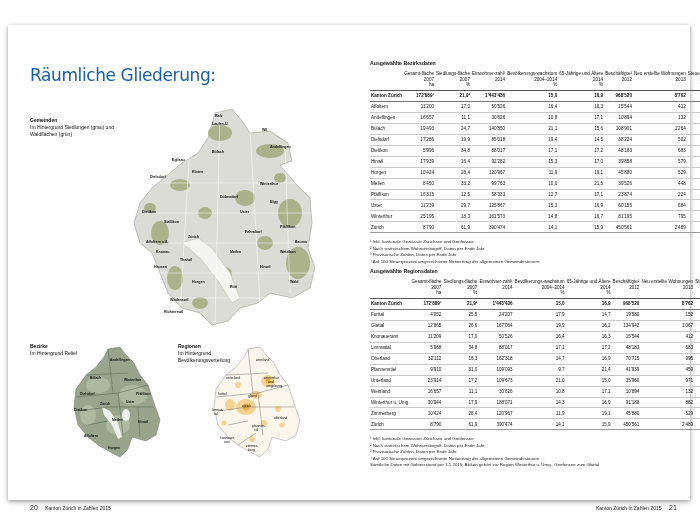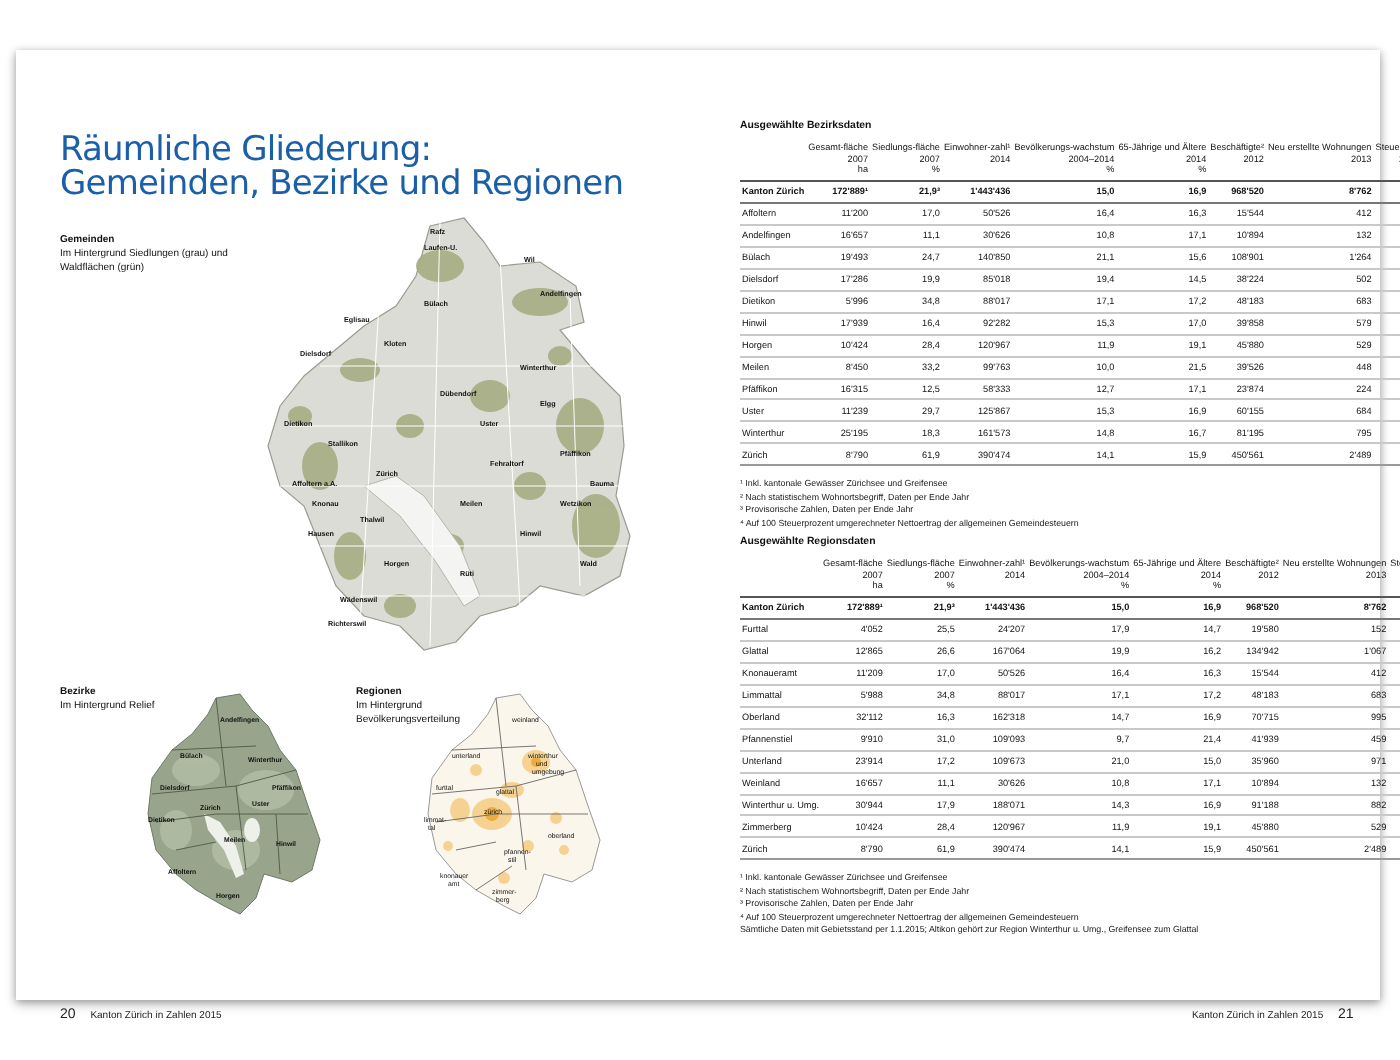--- a/index.html
+++ b/index.html
@@ -30,21 +30,20 @@
   .notes { font-size:4.4px; line-height:6.4px; margin-top:6px; color:#222; }
 </style>
 </head>
 <body>
 
 <div class="spread">
 
   <div class="page left">
     <div class="title">
       <div>Räumliche Gliederung:</div>
-      <div>Gemeinden, Bezirke und Regionen</div>
     </div>
 
     <div class="caption" style="left:22px; top:92px; width:90px;">
       <b>Gemeinden</b>
       <span>Im Hintergrund Siedlungen (grau) und Waldflächen (grün)</span>
     </div>
 
     <div class="map" style="left:112px; top:78px;">
       <svg width="200" height="225" viewBox="0 0 200 225">
         <path d="M95,10 L112,6 L122,18 L130,30 L150,28 L168,40 L172,58 L160,62 L175,80 L190,95 L192,120 L188,145 L195,165 L190,185 L172,195 L150,190 L138,200 L120,205 L108,218 L92,222 L80,210 L62,205 L48,190 L40,170 L32,150 L20,140 L14,120 L20,100 L32,85 L50,70 L62,60 L78,50 L88,35 Z" fill="#dcdcd6" stroke="#9a9a90" stroke-width="0.6"></path>

